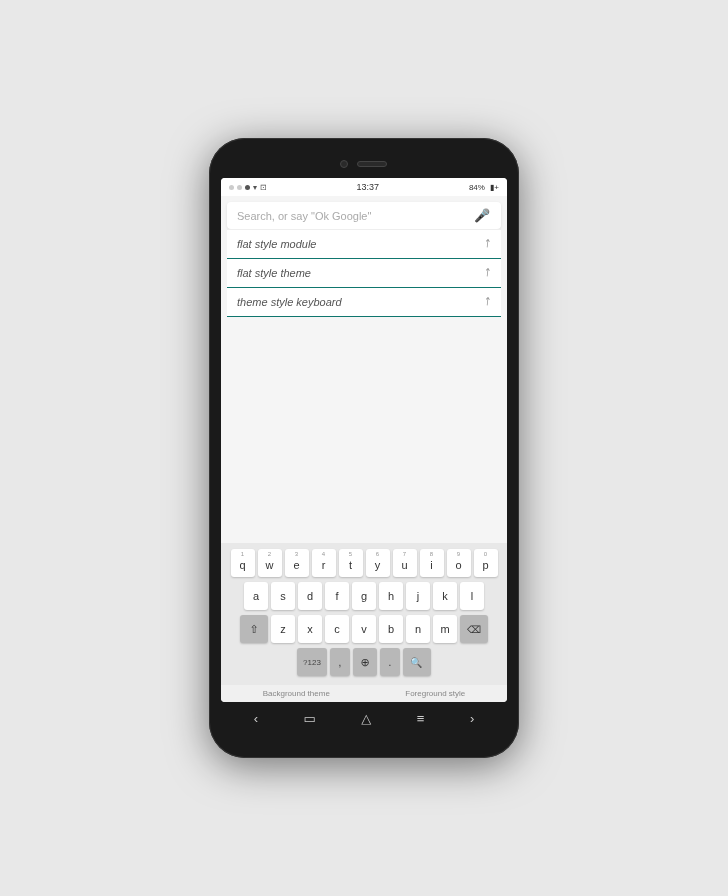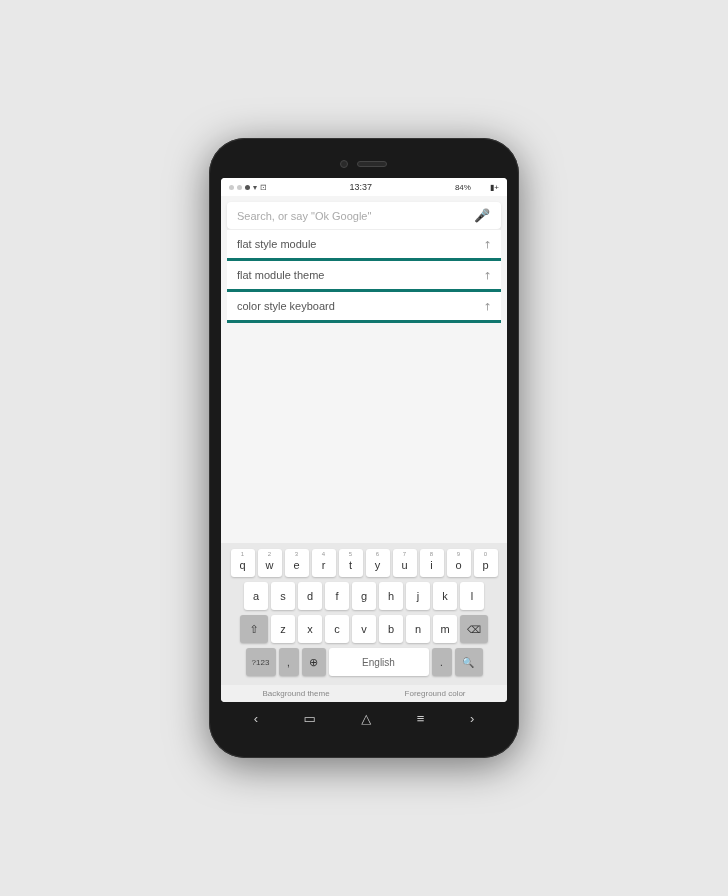--- a/index.html
+++ b/index.html
@@ -101,21 +101,21 @@
 
     .status-time {
       font-size: 9px;
       color: #333;
       font-weight: 500;
     }
 
     .status-right {
       display: flex;
       align-items: flex-start;
-      gap: 19px;
+      gap: 5px;
       font-size: 8px;
       color: #333;
     }
 
     
     .search-bar {
       background: #fff;
       margin: 6px 6px 0 6px;
       border-radius: 4px;
       padding: 6px 10px;
@@ -139,23 +139,23 @@
     
     .suggestions {
       background: #fff;
       margin: 0 6px;
       border-top: 1px solid #eee;
     }
 
     .suggestion-item {
       display: flex;
       justify-content: space-between;
-      align-items: center;
       padding: 8px 10px;
-      border-bottom: 3px solid #0f766e;
+      border-bottom: 1px solid #0f766e;
+      font-style: italic;
     }
 
     .suggestion-text {
       font-size: 11px;
       color: #555;
     }
 
     .suggestion-arrow {
       font-size: 10px;
       color: #999;
@@ -314,25 +314,25 @@
       <span class="search-placeholder">Search, or say "Ok Google"</span>
       <span class="mic-icon">🎤</span>
     </div>
 
     <div class="suggestions">
       <div class="suggestion-item">
         <span class="suggestion-text">flat style module</span>
         <span class="suggestion-arrow">↗</span>
       </div>
       <div class="suggestion-item">
-        <span class="suggestion-text">flat module theme</span>
+        <span class="suggestion-text">flat style theme</span>
         <span class="suggestion-arrow">↗</span>
       </div>
       <div class="suggestion-item">
-        <span class="suggestion-text">color style keyboard</span>
+        <span class="suggestion-text">theme style keyboard</span>
         <span class="suggestion-arrow">↗</span>
       </div>
     </div>
 
     <div class="spacer"></div>
 
     <div class="keyboard">
 
       <div class="keyboard-row">
         <div class="key">
@@ -438,34 +438,33 @@
       </div>
 
       <div class="keyboard-row">
         <div class="key dark action" style="width:30px; font-size:8px;">?123</div>
         <div class="key dark" style="width:20px;">
             <span style="font-size:10px;">,</span>
           </div>
         <div class="key dark" style="width:24px;">
             <span style="font-size:11px;">⊕</span>
           </div>
-        <div class="key space" style="font-size:10px; color:#666;">English</div>
         <div class="key dark" style="width:20px;">
             <span style="font-size:10px;">.</span>
           </div>
         <div class="key dark action" style="width:24px;">
             <span style="font-size:10px;">🔍</span>
           </div>
       </div>
 
     </div>
 
     <div class="color-label-row">
       <span>Background theme</span>
-      <span>Foreground color</span>
+      <span>Foreground style</span>
     </div>
 
   </div>
 
   <div class="nav-bar">
     <div class="nav-btn">‹</div>
     <div class="nav-btn">▭</div>
     <div class="nav-btn">△</div>
     <div class="nav-btn">≡</div>
     <div class="nav-btn">›</div>

